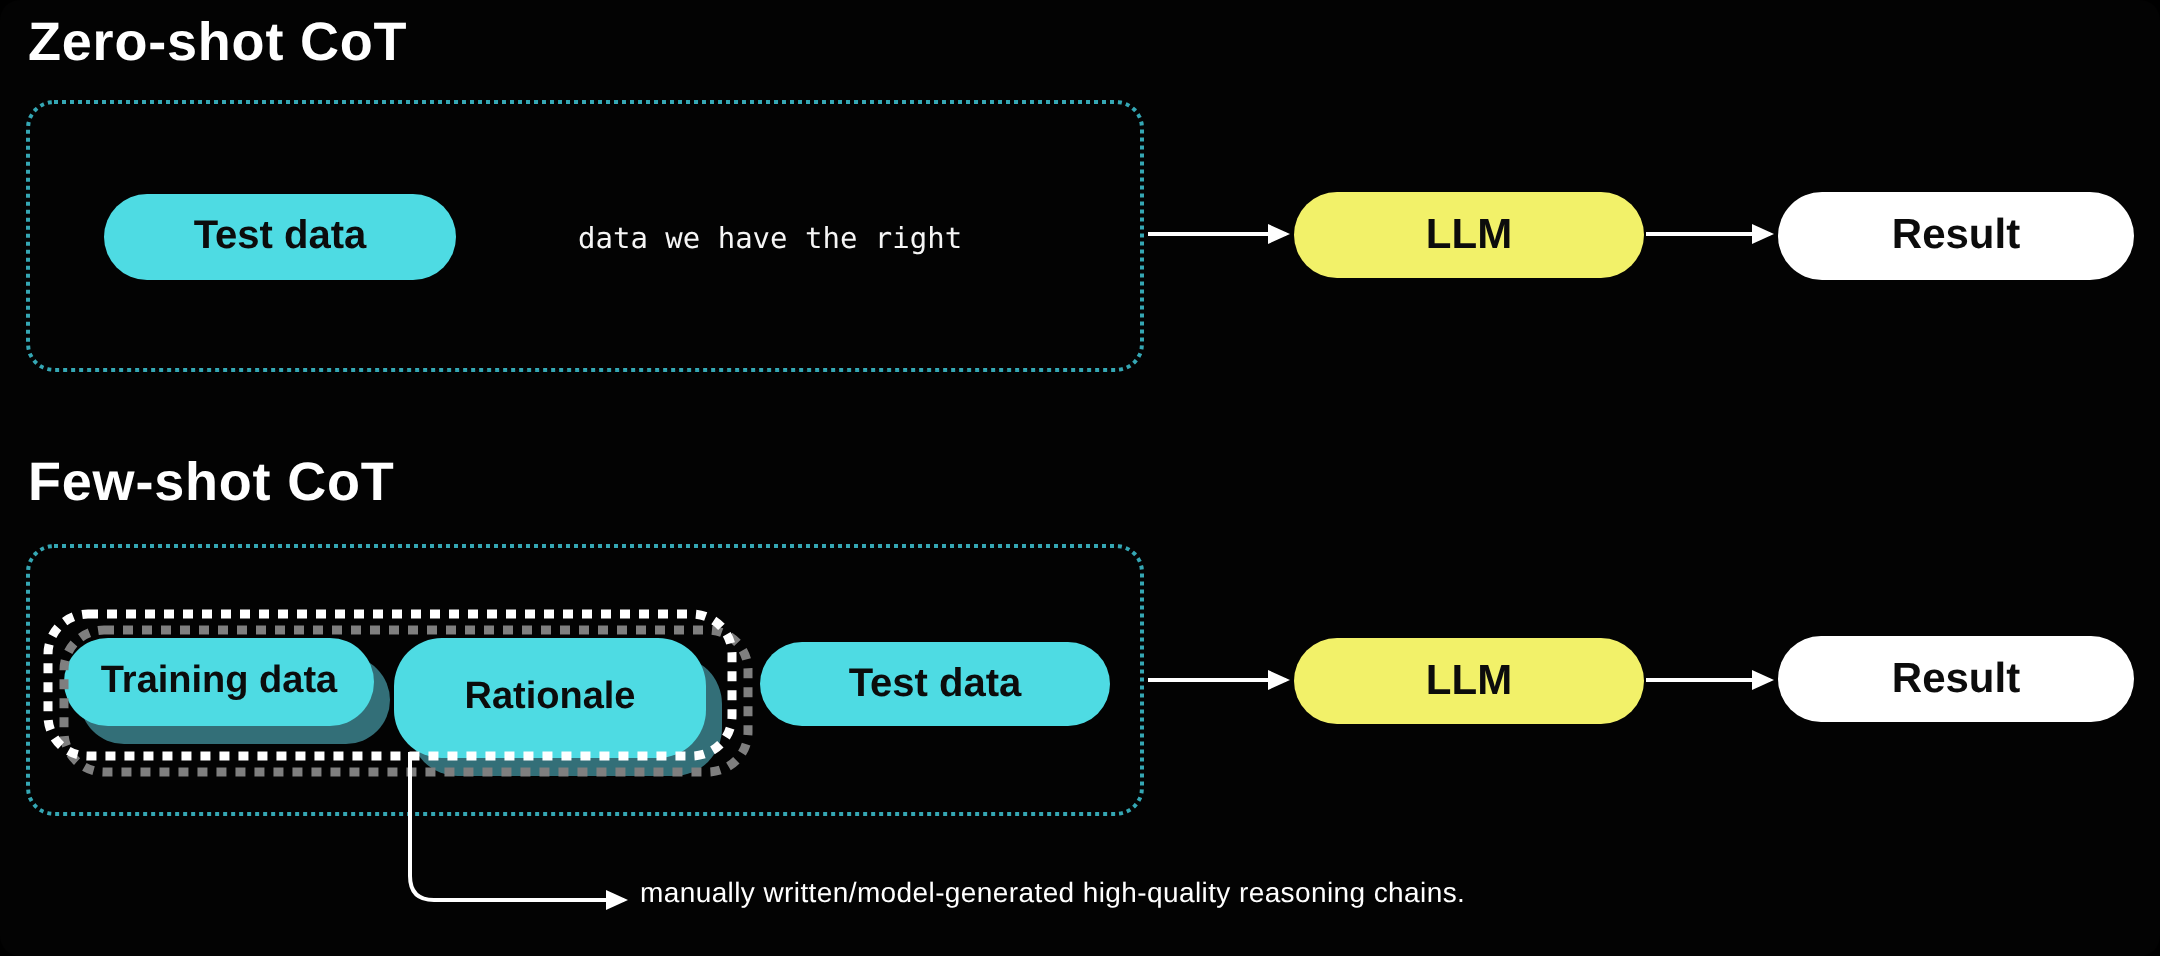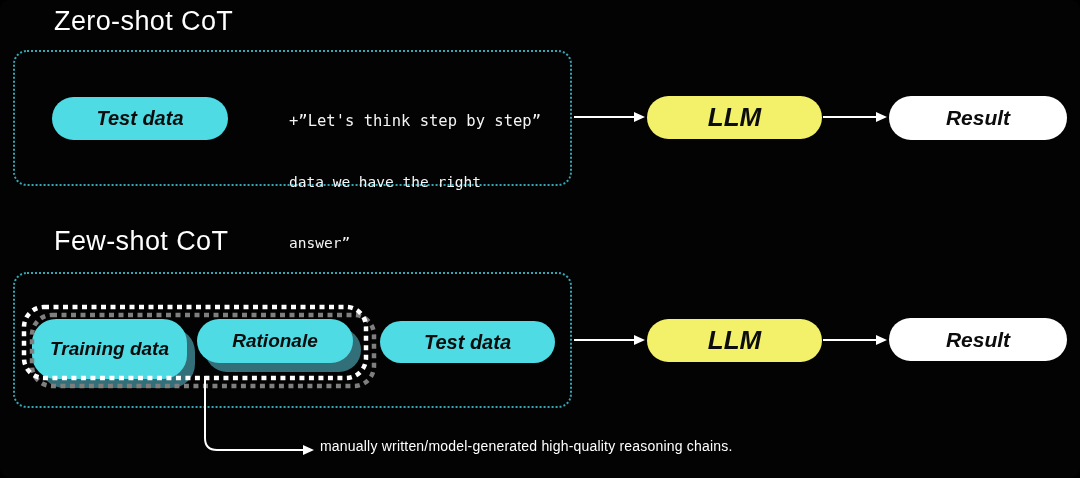--- a/index.html
+++ b/index.html
@@ -13,44 +13,42 @@
     height: 478px;
     background: var(--background, #030303);
     overflow: hidden;
     font-family: "Liberation Sans", sans-serif;
     border-radius: 10px;
   }
   .section-title {
     position: absolute;
     color: var(--title-text, #ffffff);
     font-size: 27px;
-    font-weight: 400;
+    font-weight: 700;
     letter-spacing: 0.4px;
     white-space: nowrap;
-    margin-left: 40px;
   }
   .dashed-box {
     position: absolute;
     border: 2px dotted var(--box-border, #35a7b4);
     border-radius: 14px;
     box-sizing: border-box;
   }
   .pill {
     position: absolute;
     display: flex;
     align-items: center;
     justify-content: center;
     border-radius: 24px;
     color: var(--pill-text, #0c0c0c);
     font-weight: 600;
     white-space: nowrap;
-    font-style: italic;
   }
   .pill.cyan   { background: var(--data-pill, #4edbe3); font-size: 20px; }
-  .pill.yellow { background: var(--llm-pill, #f2f169); font-size: 26px; font-weight: 700; }
+  .pill.yellow { background: var(--llm-pill, #f2f169); font-size: 21px; font-weight: 700; }
   .pill.white  { background: var(--result-pill, #ffffff); font-size: 21px; }
   .pill.shadowed { box-shadow: 8px 9px 0 var(--data-pill-shadow, #336f78); }
   .pill.small { font-size: 19px; }
   .prompt {
     position: absolute;
     left: 289px;
     top: 71px;
     color: var(--prompt-text, #f5f5f5);
     font-family: "DejaVu Sans Mono", "Liberation Mono", monospace;
     font-weight: 500;
@@ -81,42 +79,40 @@
 
   <div class="section-title" style="left:14px; top:6px;">Zero-shot CoT</div>
 
   <div class="dashed-box" style="left:13px; top:50px; width:559px; height:136px;"></div>
 
   <div class="pill cyan" style="left:52px; top:97px; width:176px; height:43px;">
     <span>Test data</span>
   </div>
 
   <div class="prompt">
-    <div class="prompt-line first">+”Let's think step by step”</div>
     <div class="prompt-line">data we have the right</div>
-    <div class="prompt-line">answer”</div>
   </div>
 
   <div class="pill yellow" style="left:647px; top:96px; width:175px; height:43px;">
     <span>LLM</span>
   </div>
 
   <div class="pill white" style="left:889px; top:96px; width:178px; height:44px;">
     <span>Result</span>
   </div>
 
   <div class="section-title" style="left:14px; top:226px;text-align:right;">Few-shot CoT</div>
 
   <div class="dashed-box" style="left:13px; top:272px; width:559px; height:136px;"></div>
 
-  <div class="pill cyan small shadowed" style="left:32px; top:319px; width:155px; height:60px;">
+  <div class="pill cyan small shadowed" style="left:32px; top:319px; width:155px; height:44px;">
     <span>Training data</span>
   </div>
 
-  <div class="pill cyan small shadowed" style="left:197px; top:319px; width:156px; height:44px;">
+  <div class="pill cyan small shadowed" style="left:197px; top:319px; width:156px; height:60px;">
     <span>Rationale</span>
   </div>
 
   <div class="pill cyan" style="left:380px; top:321px; width:175px; height:42px;">
     <span>Test data</span>
   </div>
 
   <div class="pill yellow" style="left:647px; top:319px; width:175px; height:43px;">
     <span>LLM</span>
   </div>

